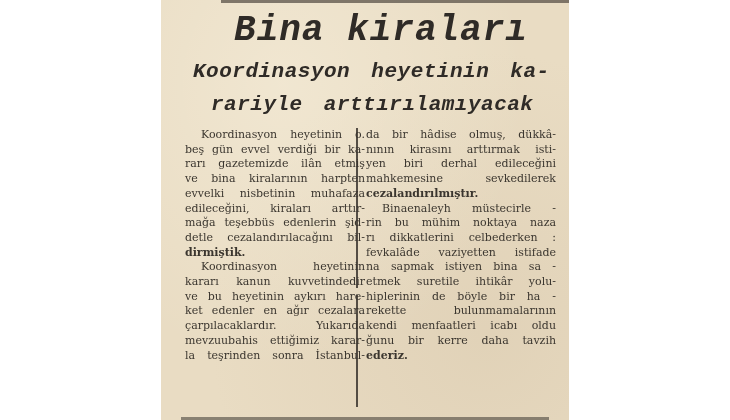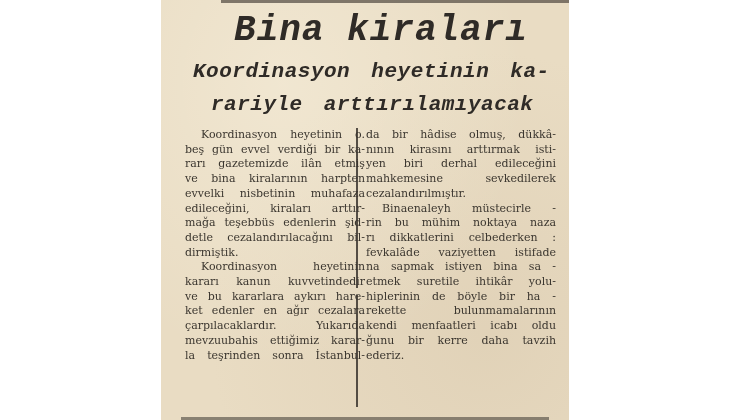--- a/index.html
+++ b/index.html
@@ -92,20 +92,21 @@
       width: 190px;
     }
     .column .line {
       display: block;
       white-space: nowrap;
       text-align-last: justify;
       text-align: justify;
     }
     .column .line.last {
       text-align-last: left;
+      font-weight: bold;
     }
     .column .line.indent {
       padding-left: 16px;
     }
     .divider {
       position: absolute;
       left: 195px;
       top: 128px;
       width: 2px;
       height: 160px;
@@ -137,21 +138,21 @@
       <span class="line">beş gün evvel verdiği bir ka-</span>
       <span class="line">rarı gazetemizde ilân etmiş</span>
       <span class="line">ve bina kiralarının harpten</span>
       <span class="line">evvelki nisbetinin muhafaza</span>
       <span class="line">edileceğini, kiraları arttır-</span>
       <span class="line">mağa teşebbüs edenlerin şid-</span>
       <span class="line">detle cezalandırılacağını bil-</span>
       <span class="line last">dirmiştik.</span>
       <span class="line indent">Koordinasyon heyetinin</span>
       <span class="line">kararı kanun kuvvetindedir</span>
-      <span class="line">ve bu kararlara aykırı hare-</span>
+      <span class="line">ve bu heyetinin aykırı hare-</span>
       <span class="line">ket edenler en ağır cezalara</span>
       <span class="line">çarpılacaklardır. Yukarıda</span>
       <span class="line">mevzuubahis ettiğimiz karar-</span>
       <span class="line">la teşrinden sonra İstanbul-</span>
     </div>
   <div class="divider"></div>
   <div class="divider2"></div>
   <div class="column col-right" id="col-right">
       <span class="line">da bir hâdise olmuş, dükkâ-</span>
       <span class="line">nının kirasını arttırmak isti-</span>

